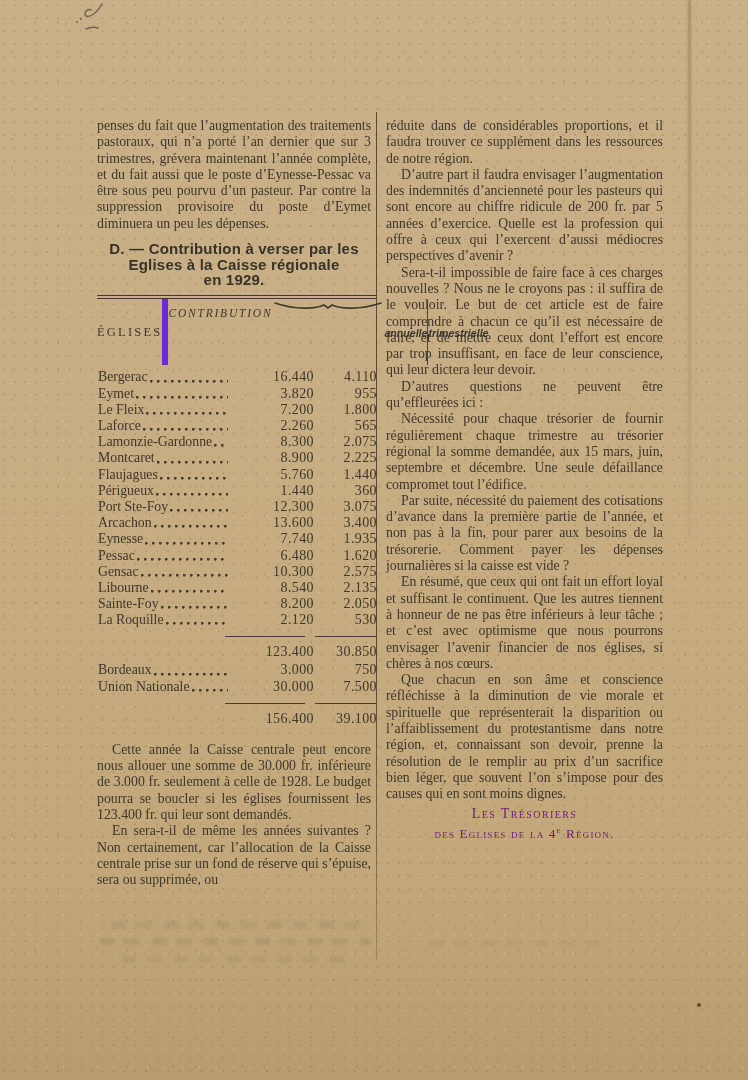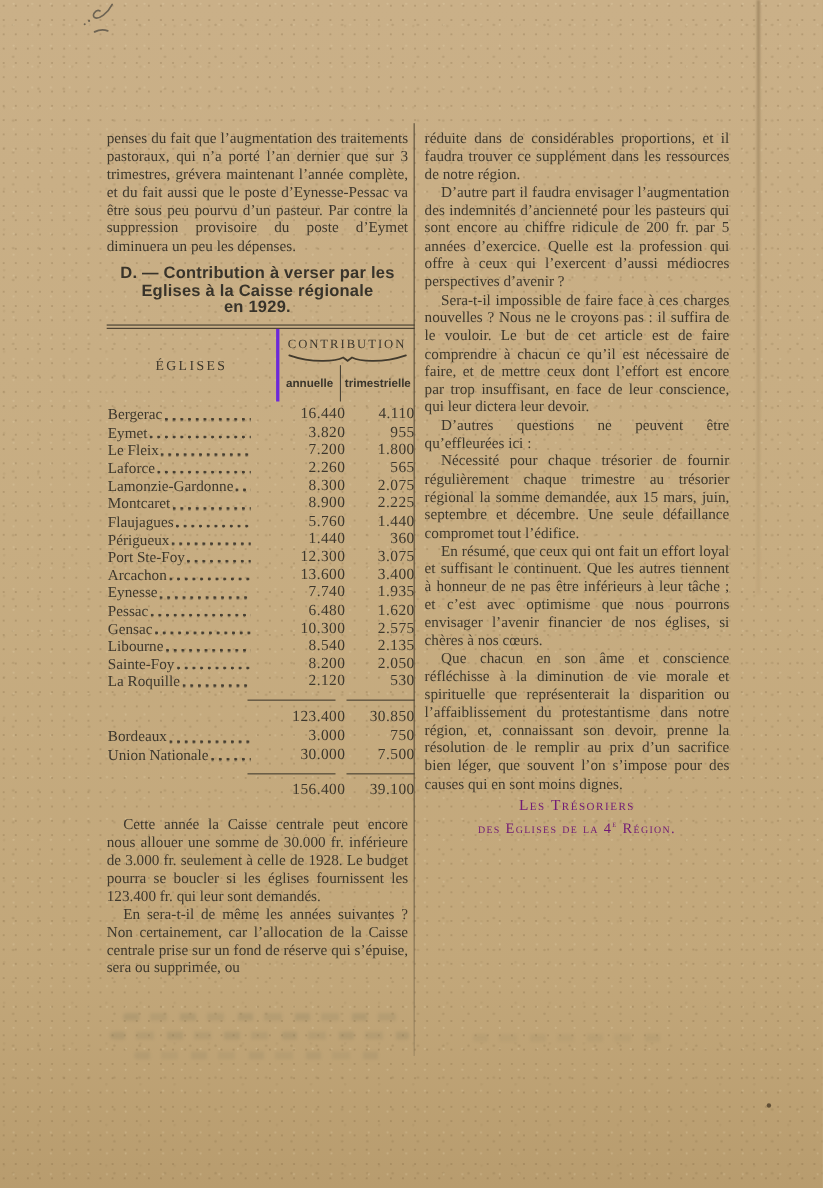--- a/index.html
+++ b/index.html
@@ -62,24 +62,24 @@
     margin:9px 0 0 0;text-align:center;
     font-family:"Liberation Sans", sans-serif;font-weight:bold;
     font-size:15px;line-height:15.6px;letter-spacing:.2px;color:#38332a;
   }
 
   
   .ctable{margin-top:7px;width:280px;font-size:13.8px;position:relative;}
   .double-rule{height:2.6px;border-top:1.7px solid #413a2d;border-bottom:1.6px solid #413a2d;}
   .thead{display:flex;height:66px;}
   .th-left{
-    width:154px;border-right:3px solid #6d28d9;display:flex;align-items:center;justify-content:center;
+    width:154px;border-right:6px solid #6d28d9;display:flex;align-items:center;justify-content:center;
     font-size:12.5px;letter-spacing:2.2px;color:#3d372c;
   }
-  .th-right{flex:1;display:flex;flex-direction:column;}
+  .th-right{flex:1;display:flex;flex-direction:row;font-style:italic;}
   .contrib{
     text-align:center;padding-top:8px;font-size:11.5px;letter-spacing:1.8px;color:#3d372c;
   }
   .brace{display:block;margin:1px auto 0 auto;}
   .subrow{flex:1;display:flex;margin-top:1px;}
   .sub{
     display:flex;align-items:center;justify-content:center;
     font-family:"Liberation Sans", sans-serif;font-weight:bold;font-size:10.6px;
     transform-origin:center;color:#3a352b;
   }
@@ -301,20 +301,21 @@
     </div>
 </div>
 
 <div class="col col-right">
   <div id="right-paragraphs">
       <p class="body">réduite dans de considérables proportions, et il faudra trouver ce supplément dans les ressources de notre région.</p>
       <p class="body indent">D’autre part il faudra envisager l’augmentation des indemnités d’ancienneté pour les pasteurs qui sont encore au chiffre ridicule de 200 fr. par 5 années d’exercice. Quelle est la profession qui offre à ceux qui l’exercent d’aussi médiocres perspectives d’avenir ?</p>
       <p class="body indent">Sera-t-il impossible de faire face à ces charges nouvelles ? Nous ne le croyons pas : il suffira de le vouloir. Le but de cet article est de faire comprendre à chacun ce qu’il est nécessaire de faire, et de mettre ceux dont l’effort est encore par trop insuffisant, en face de leur conscience, qui leur dictera leur devoir.</p>
       <p class="body indent">D’autres questions ne peuvent être qu’effleurées ici :</p>
       <p class="body indent">Nécessité pour chaque trésorier de fournir régulièrement chaque trimestre au trésorier régional la somme demandée, aux 15 mars, juin, septembre et décembre. Une seule défaillance compromet tout l’édifice.</p>
+      <p class="body indent">Par suite, nécessité du paiement des cotisations d’avance dans la première partie de l’année, et non pas à la fin, pour parer aux besoins de la trésorerie. Comment payer les dépenses journalières si la caisse est vide ?</p>
       <p class="body indent">En résumé, que ceux qui ont fait un effort loyal et suffisant le continuent. Que les autres tiennent à honneur de ne pas être inférieurs à leur tâche ; et c’est avec optimisme que nous pourrons envisager l’avenir financier de nos églises, si chères à nos cœurs.</p>
       <p class="body indent">Que chacun en son âme et conscience réfléchisse à la diminution de vie morale et spirituelle que représenterait la disparition ou l’affaiblissement du protestantisme dans notre région, et, connaissant son devoir, prenne la résolution de le remplir au prix d’un sacrifice bien léger, que souvent l’on s’impose pour des causes qui en sont moins dignes.</p>
     </div>
   <div class="signature">
     <div class="sig1">Les Trésoriers</div>
     <div class="sig2"><span>des Eglises de la 4</span><sup>e</sup><span> Région.</span></div>
   </div>
 </div>
 
 </body></html>

